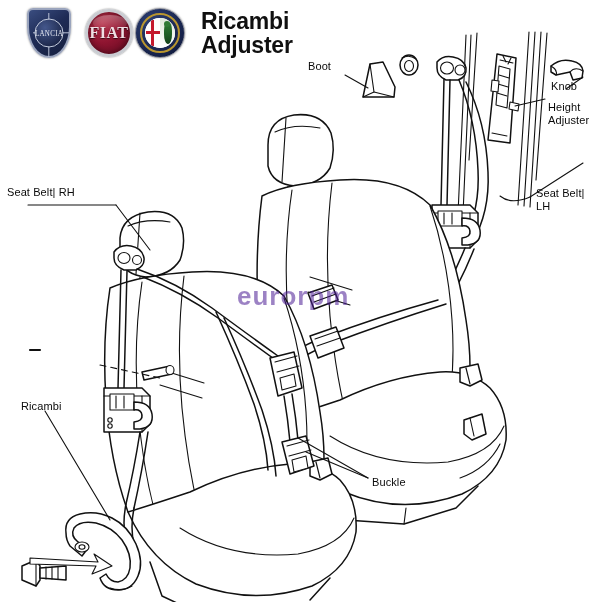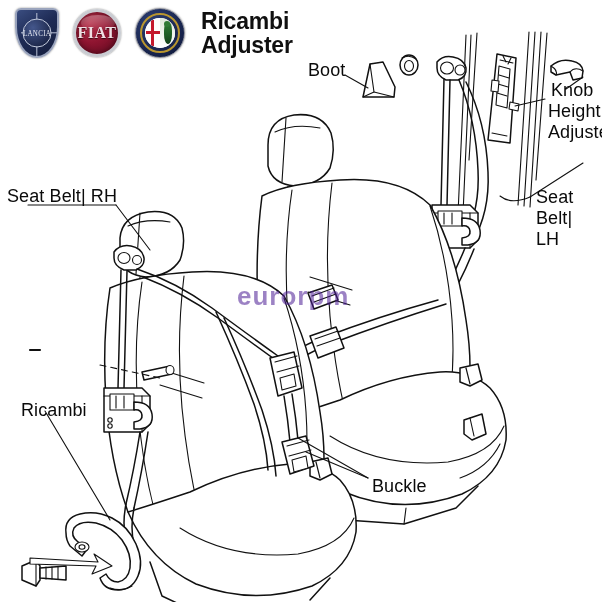--- a/index.html
+++ b/index.html
@@ -23,21 +23,21 @@
   }
 
   
   .brand-bar {
     position: absolute;
     left: 0; top: 0;
     width: 602px;
     height: 68px;
     display: flex;
     align-items: center;
-    padding-left: 15px;
+    padding-left: 27px;
     box-sizing: border-box;
   }
   .logo {
     position: relative;
     flex: 0 0 auto;
   }
 
   
   .logo-lancia {
     width: 46px; height: 52px;
@@ -76,21 +76,20 @@
   }
   .lancia-h {
     position: absolute; top: 50%; left: 4px;
     width: 36px; height: 1.4px;
     background: #b9c2d6; transform: translateY(-50%);
   }
 
   
   .logo-fiat {
     width: 50px; height: 50px;
-    margin-right: 12px;
   }
   .fiat-badge {
     width: 48px; height: 48px;
     border-radius: 50%;
     background: radial-gradient(circle at 34% 26%, #b5314a 0%, #8e1430 48%, #5d0a1f 100%);
     border: 3px solid #c9ccd2;
     box-sizing: border-box;
     display: flex; align-items: center; justify-content: center;
     box-shadow: 0 0 2px rgba(0,0,0,.55), inset 0 0 6px rgba(0,0,0,.45);
     position: relative;
@@ -197,21 +196,21 @@
     stroke-linejoin: round;
   }
   #drawing .thin { stroke-width: 1.1; }
   #drawing .med  { stroke-width: 1.5; }
   #drawing .thick{ stroke-width: 2.1; }
   #drawing .fillwhite { fill: #ffffff; }
 
   
   .callout {
     position: absolute;
-    font-size: 18px;
+    font-size: 11px;
     color: #0a0a0a;
     white-space: pre-line;
     line-height: 1.18;
     letter-spacing: .1px;
   }
 
   
   .watermark {
     position: absolute;
     left: 237px; top: 281px;

